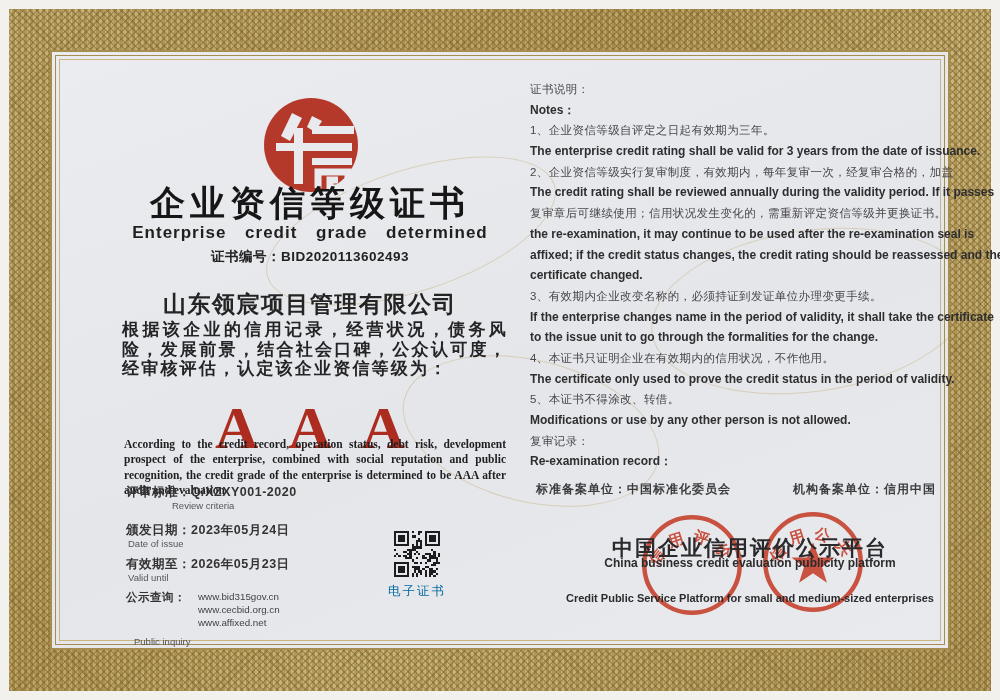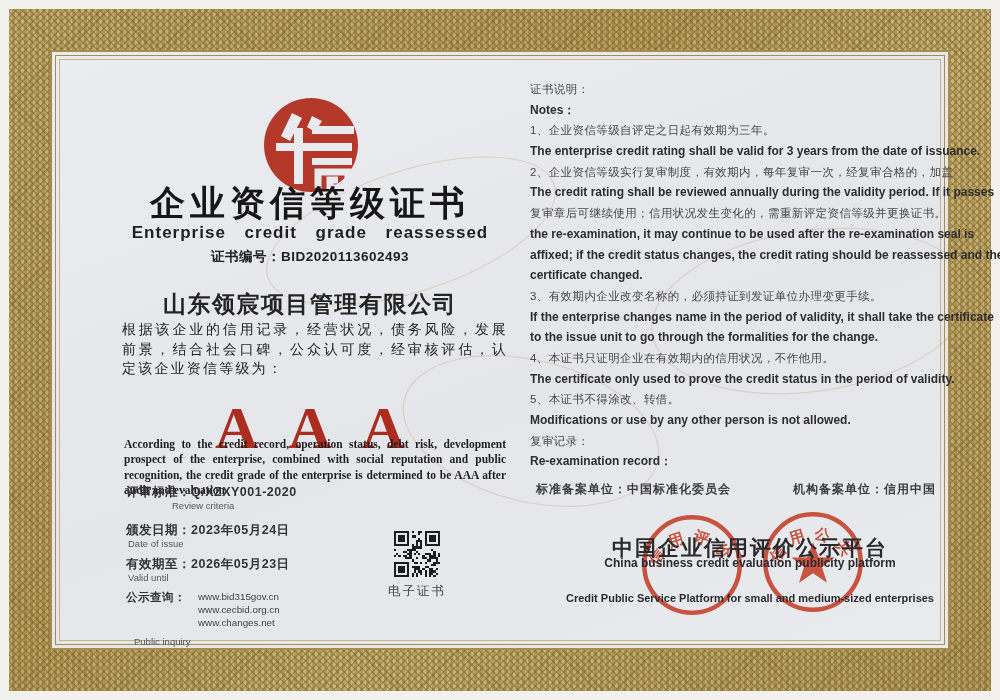--- a/index.html
+++ b/index.html
@@ -19,30 +19,30 @@
   .paper::after{content:"";position:absolute;inset:7px;border:1px solid #c9b67e;}
   .wm{position:absolute;border:1px solid rgba(176,142,66,.28);border-radius:50%;z-index:2;}
   .content{position:absolute;inset:0;z-index:3;}
   .abs{position:absolute;}
   .center{text-align:center;}
   
   .title{left:60px;top:180px;width:500px;font-size:35px;font-weight:700;letter-spacing:5px;color:#161616;}
   .subtitle{left:60px;top:223px;width:500px;font-size:17px;font-weight:700;word-spacing:13px;letter-spacing:1px;color:#1f1f1f;}
   .certno{left:60px;top:248px;width:500px;font-size:13.5px;font-weight:700;color:#222;letter-spacing:.5px;}
   .company{left:60px;top:289px;width:500px;font-size:23px;font-weight:600;letter-spacing:1.5px;color:#242424;}
-  .stmt-cn{left:122px;top:320px;width:386px;font-size:14px;line-height:19.5px;text-align:justify;
-           letter-spacing:2.2px;color:#242426;font-weight:400;}
+  .stmt-cn{left:122px;top:320px;width:386px;font-size:17px;line-height:19.5px;text-align:justify;
+           letter-spacing:2.2px;color:#242426;font-weight:700;}
   .grade{left:60px;top:366px;width:500px;font-family:"Liberation Serif",serif;font-size:60px;font-weight:700;
          letter-spacing:30px;margin-left:15px;color:#ac2d1f;margin-top:28px;}
   .stmt-en{left:124px;top:437px;width:382px;font-family:"Liberation Serif",serif;font-size:11.5px;line-height:15.4px;
            font-weight:700;text-align:justify;color:#1f1f21;}
   .fld{font-size:12.5px;font-weight:700;color:#333;letter-spacing:.5px;}
   .sub{font-size:9.5px;color:#55555a;}
   .url{font-size:9.8px;color:#3e3e44;}
-  .qrlabel{font-size:12.5px;letter-spacing:2px;color:#404040;}
+  .qrlabel{font-size:12.5px;letter-spacing:2px;color:#0369a1;}
   
   .notes{left:530px;top:79px;width:398px;}
   .nl{display:block;height:20.7px;line-height:20.7px;white-space:nowrap;overflow:visible;}
   .nl.cn{font-size:11.5px;letter-spacing:.4px;color:#47474a;}
   .nl.en{font-size:12px;font-weight:600;color:#2e2e30;}
   .filing{left:536px;top:481px;width:400px;display:flex;justify-content:space-between;
           font-size:12px;font-weight:700;letter-spacing:1px;color:#3c3c3e;gap:15px;}
   .pf-cn{font-size:21px;font-weight:600;letter-spacing:2px;color:#2a2a2c;}
   .pf-en{font-size:12px;font-weight:700;color:#2b2b2d;}
   .pf1{left:540px;top:534px;width:420px;}
@@ -71,21 +71,21 @@
       <polygon points="30,17 40,22 28,45 19,40" fill="#e9eaed"></polygon>
       <rect x="32" y="32" width="9" height="56" fill="#e9eaed"></rect>
       <polygon points="50,20 60,25 53,36 45,31" fill="#e9eaed"></polygon>
       <rect x="50" y="30" width="42" height="8" fill="#e9eaed"></rect>
       <rect x="14" y="47" width="76" height="8" fill="#e9eaed"></rect>
       <rect x="50" y="62" width="40" height="7" fill="#e9eaed"></rect>
       <path d="M56,92 v-16 h30 v16 h-18 v-8 h8" fill="none" stroke="#e9eaed" stroke-width="7"></path>
     </svg>
 
     <div class="abs title center">企业资信等级证书</div>
-    <div class="abs subtitle center">Enterprise credit grade reassessed</div>
+    <div class="abs subtitle center">Enterprise credit grade determined</div>
     <div class="abs certno center">
       <span>证书编号：</span><span>BID2020113602493</span>
     </div>
 
     <div class="abs company center">山东领宸项目管理有限公司</div>
     <div class="abs stmt-cn">根据该企业的信用记录，经营状况，债务风险，发展前景，结合社会口碑，公众认可度，经审核评估，认定该企业资信等级为：</div>
     <div class="abs grade center">AAA</div>
     <div class="abs stmt-en">According to the credit record, operation status, debt risk, development prospect of the enterprise, combined with social reputation and public recognition, the credit grade of the enterprise is determined to be AAA after audit and evaluation</div>
 
     <div class="abs fld" style="left:126px;top:484px;">
@@ -99,21 +99,21 @@
     <div class="abs sub" style="left:128px;top:538px;">Date of issue</div>
 
     <div class="abs fld" style="left:126px;top:556px;">
       <span>有效期至：</span><span>2026年05月23日</span>
     </div>
     <div class="abs sub" style="left:128px;top:572px;">Valid until</div>
 
     <div class="abs fld" style="left:126px;top:590px;font-size:11.5px;">公示查询：</div>
     <div class="abs url" style="left:198px;top:591px;">www.bid315gov.cn</div>
     <div class="abs url" style="left:198px;top:604px;">www.cecbid.org.cn</div>
-    <div class="abs url" style="left:198px;top:617px;">www.changes.net</div>
+    <div class="abs url" style="left:198px;top:617px;">www.affixed.net</div>
     <div class="abs sub" style="left:134px;top:636px;">Public inquiry</div>
 
     <div class="abs" style="left:394px;top:531px;width:46px;height:46px;">
       <svg id="qr" width="46" height="46" viewBox="0 0 21 21" shape-rendering="crispEdges">
           <rect x="0" y="0" width="1" height="1" fill="#1c1c1e"></rect>
           <rect x="1" y="0" width="1" height="1" fill="#1c1c1e"></rect>
           <rect x="2" y="0" width="1" height="1" fill="#1c1c1e"></rect>
           <rect x="3" y="0" width="1" height="1" fill="#1c1c1e"></rect>
           <rect x="4" y="0" width="1" height="1" fill="#1c1c1e"></rect>
           <rect x="5" y="0" width="1" height="1" fill="#1c1c1e"></rect>

